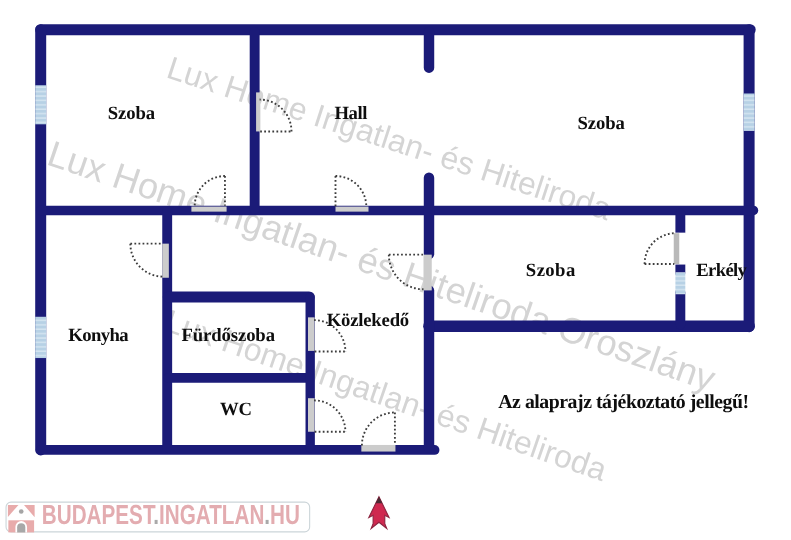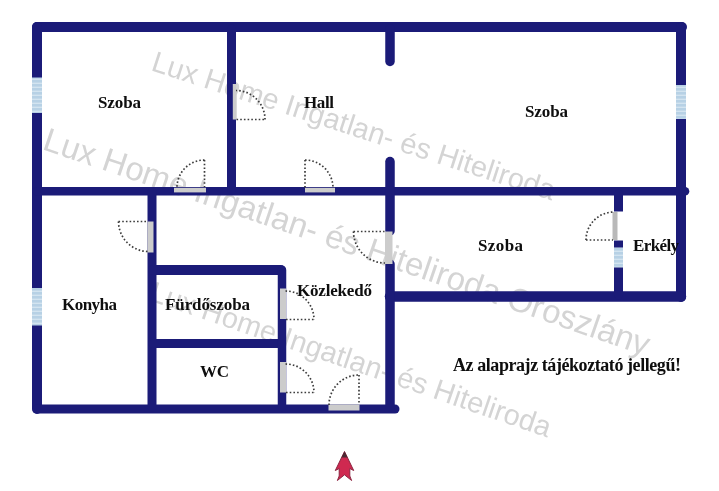--- a/index.html
+++ b/index.html
@@ -135,12 +135,25 @@
 
   <text x="453" y="371" font-size="18" textLength="228">Az alaprajz tájékoztató jellegű!</text>
   </g>
 
   <g>
   <polygon points="344.5,451.5 353.7,470.5 349.8,468.5 349.8,476 351.6,480.5 344.5,474.8 337.4,480.5 339.2,476 339.2,468.5 335.3,470.5" fill="#cf2950" stroke="#8c2440" stroke-width="1"></polygon>
   <polygon points="344.5,451.5 347.5,457.5 341.5,457.5" fill="#4a2a33"></polygon>
   </g>
 </svg>
 
+<div id="logo">
+
+  <svg width="33" height="27" viewBox="0 0 33 27" style="position:absolute;left:1px;top:1px">
+    <polygon points="0,1 9.8,1 0,12.2" fill="#e8abab"></polygon>
+    <polygon points="14.8,1 24.5,1 24.5,12.2" fill="#e8abab"></polygon>
+    <rect x="0.6" y="15" width="23.4" height="11" fill="#e8abab"></rect>
+    <path d="M7,26 L7,21 A5.3,5.3 0 0 1 17.6,21 L17.6,26 Z" fill="#ffffff"></path>
+    <path d="M8.6,26 L8.6,21.3 A3.7,3.7 0 0 1 16,21.3 L16,26 Z" fill="#a8a8a8"></path>
+    <circle cx="12.3" cy="7" r="2.1" fill="#a5a5a5"></circle>
+  </svg>
+
+  <div id="logotext">BUDAPEST<span class="dot">.</span>INGATLAN<span class="dot">.</span>HU</div>
+</div>
 </div>
 </body></html>

